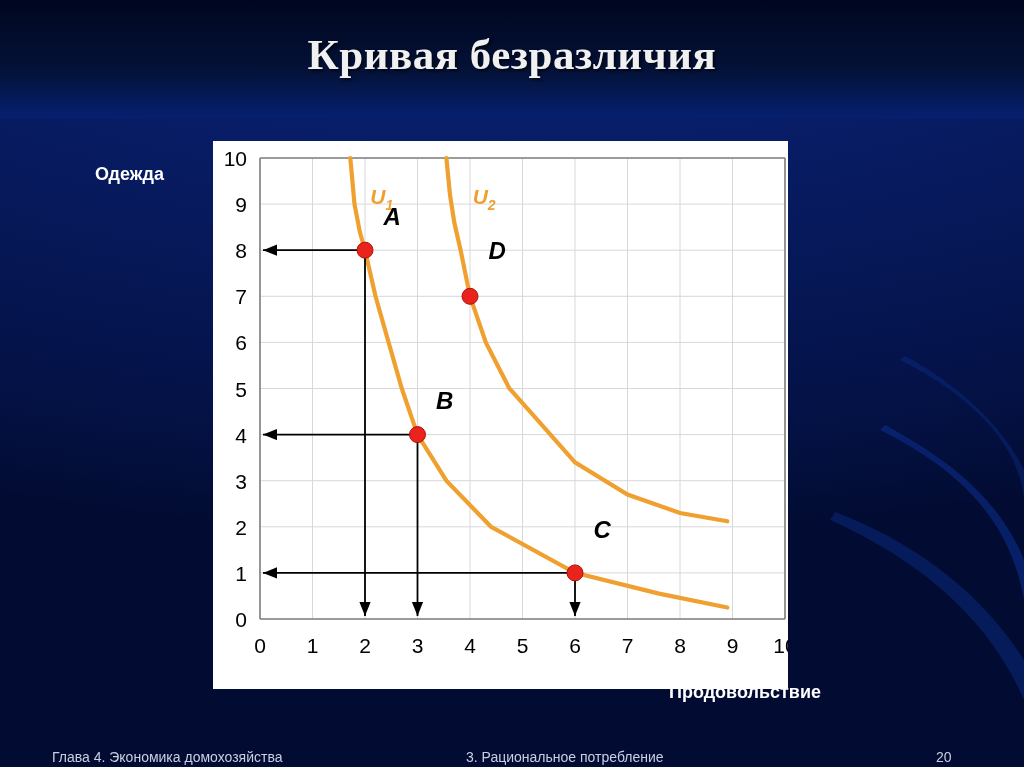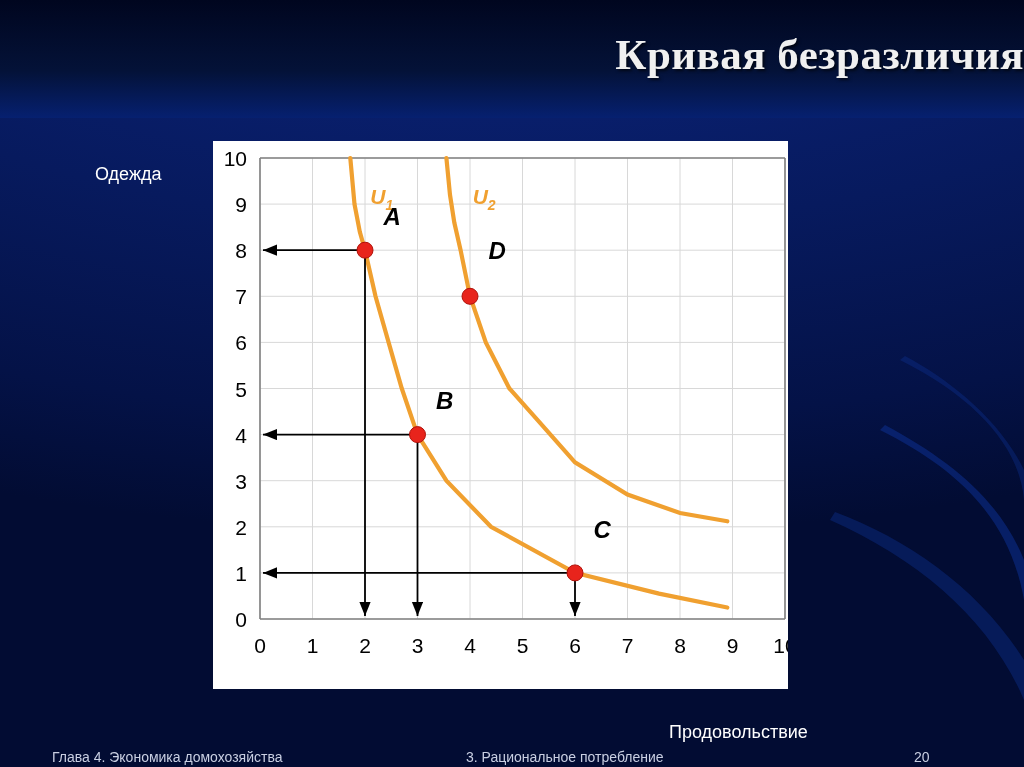--- a/index.html
+++ b/index.html
@@ -17,49 +17,49 @@
   }
   #slide:before{
     content:"";position:absolute;left:0;top:0;width:100%;height:118px;
     background:linear-gradient(180deg,#00061f 0%, #041238 60%, #062070 100%);
   }
   .swoosh{
     position:absolute;pointer-events:none;
   }
   .title{
     position:absolute;top:30px;left:0;width:100%;
-    text-align:right;
+    text-align:center;
     color:#f0f0f0;
     font-family:"Liberation Serif", serif;
     font-weight:bold;
     font-size:43px;
     letter-spacing:0.5px;
     text-shadow:2px 2px 3px rgba(0,0,0,.6);
   }
   .plate{
     position:absolute;left:213px;top:141px;width:575px;height:548px;
     background:#ffffff;
   }
   .axis-label{
     position:absolute;
     color:#ffffff;
-    font-weight:normal;
+    font-weight:bold;
     font-size:18px;
     font-family:"Liberation Sans", sans-serif;
   }
   #ylabel{left:95px;top:164px;}
-  #xlabel{left:669px;top:722px;text-align:center;}
+  #xlabel{left:669px;top:682px;text-align:center;}
   .footer{
     position:absolute;bottom:18px;left:0;width:100%;
     color:#c9cfe2;font-size:14px;
   }
   .footer span{position:absolute;}
   .f-left{left:52px;}
   .f-center{left:466px;}
-  .f-right{left:914px;text-align:right;}
+  .f-right{left:936px;text-align:right;}
   svg{display:block;}
   .gridline{stroke:#d8d8d8;stroke-width:1;}
   .axisline{stroke:#808080;stroke-width:1.6;}
   .curve{fill:none;stroke:#f0a030;stroke-width:4.2;stroke-linecap:round;}
   .arrowline{stroke:#000;stroke-width:1.8;fill:none;}
   .pt{fill:#e8241c;stroke:#b01008;stroke-width:1;}
   .ticktxt{font-family:"Liberation Sans", sans-serif;font-size:21px;fill:#000;}
   .ptlabel{font-family:"Liberation Sans", sans-serif;font-size:24px;font-weight:bold;font-style:italic;fill:#000;}
   .ulabel{font-family:"Liberation Sans", sans-serif;font-size:21px;font-weight:bold;font-style:italic;fill:#f0a030;}
   .usub{font-size:14px;}

